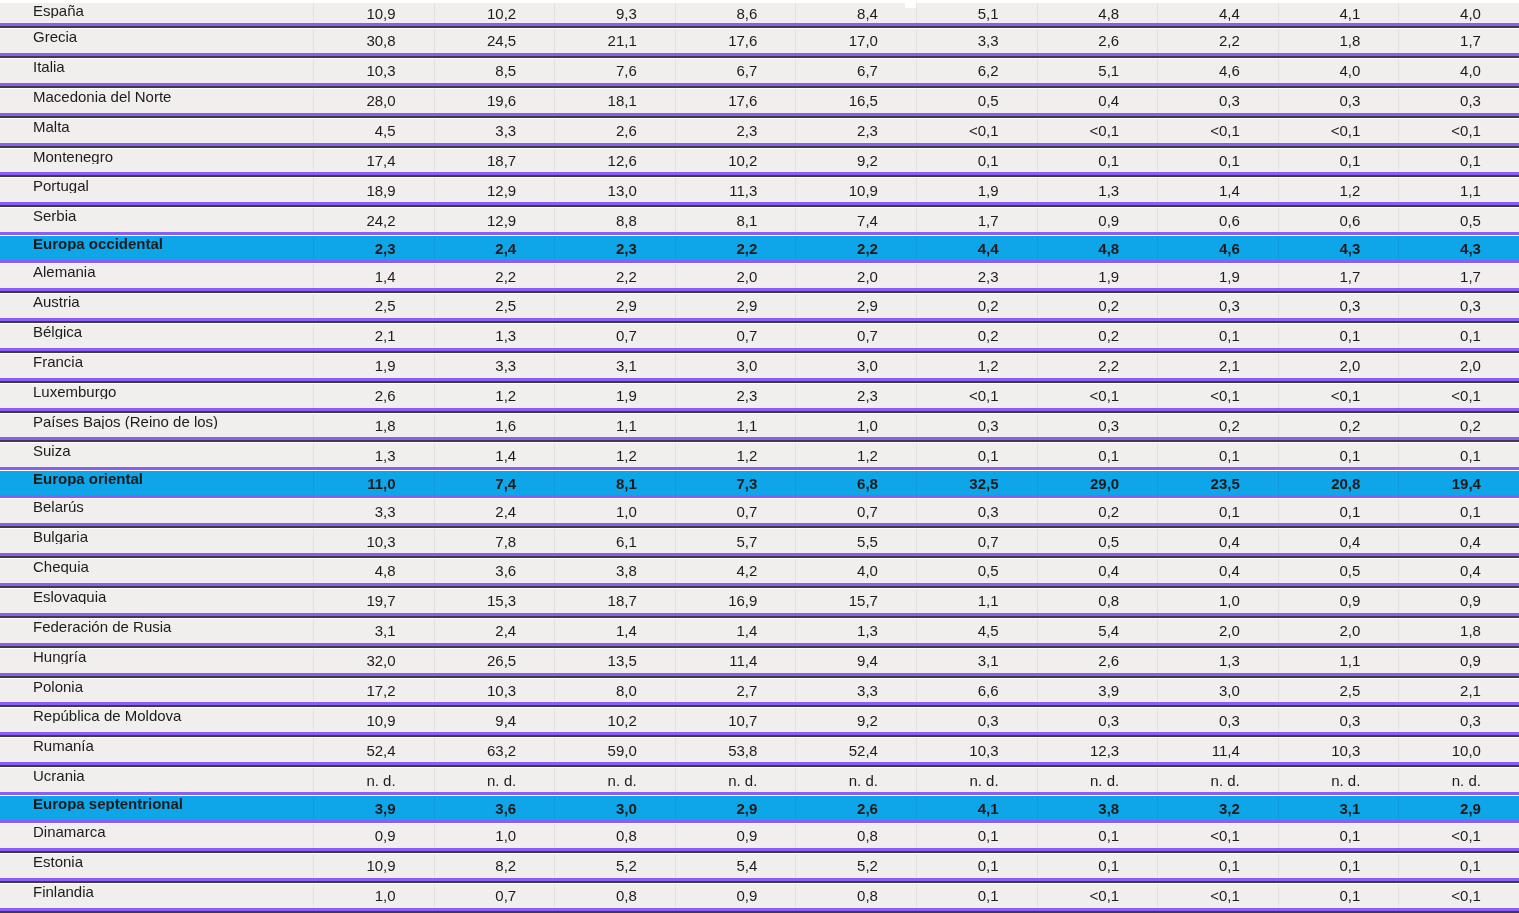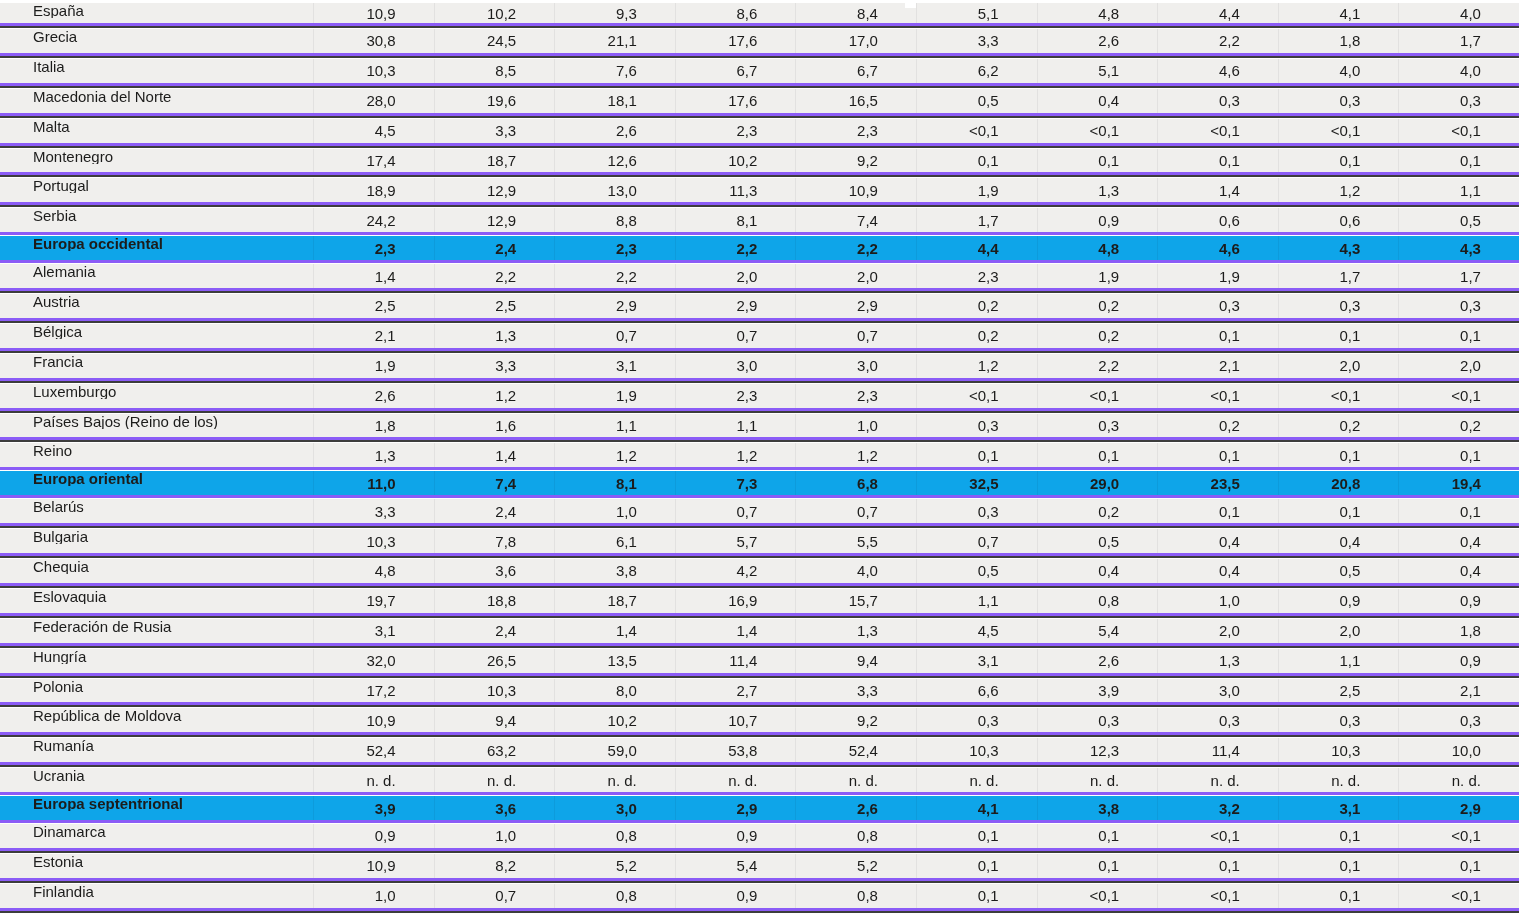--- a/index.html
+++ b/index.html
@@ -288,21 +288,21 @@
     <div class="cell cell-val">1,1</div>
     <div class="cell cell-val">1,0</div>
     <div class="cell cell-val">0,3</div>
     <div class="cell cell-val">0,3</div>
     <div class="cell cell-val">0,2</div>
     <div class="cell cell-val">0,2</div>
     <div class="cell cell-val">0,2</div>
   </div>
       <div class="divider"></div>
       <div class="row">
-    <div class="cell cell-name">Reino</div>
+    <div class="cell cell-name">Suiza</div>
     <div class="cell cell-val">1,3</div>
     <div class="cell cell-val">1,4</div>
     <div class="cell cell-val">1,2</div>
     <div class="cell cell-val">1,2</div>
     <div class="cell cell-val">1,2</div>
     <div class="cell cell-val">0,1</div>
     <div class="cell cell-val">0,1</div>
     <div class="cell cell-val">0,1</div>
     <div class="cell cell-val">0,1</div>
     <div class="cell cell-val">0,1</div>
@@ -358,21 +358,21 @@
     <div class="cell cell-val">0,5</div>
     <div class="cell cell-val">0,4</div>
     <div class="cell cell-val">0,4</div>
     <div class="cell cell-val">0,5</div>
     <div class="cell cell-val">0,4</div>
   </div>
       <div class="divider"></div>
       <div class="row">
     <div class="cell cell-name">Eslovaquia</div>
     <div class="cell cell-val">19,7</div>
-    <div class="cell cell-val">18,8</div>
+    <div class="cell cell-val">15,3</div>
     <div class="cell cell-val">18,7</div>
     <div class="cell cell-val">16,9</div>
     <div class="cell cell-val">15,7</div>
     <div class="cell cell-val">1,1</div>
     <div class="cell cell-val">0,8</div>
     <div class="cell cell-val">1,0</div>
     <div class="cell cell-val">0,9</div>
     <div class="cell cell-val">0,9</div>
   </div>
       <div class="divider"></div>

